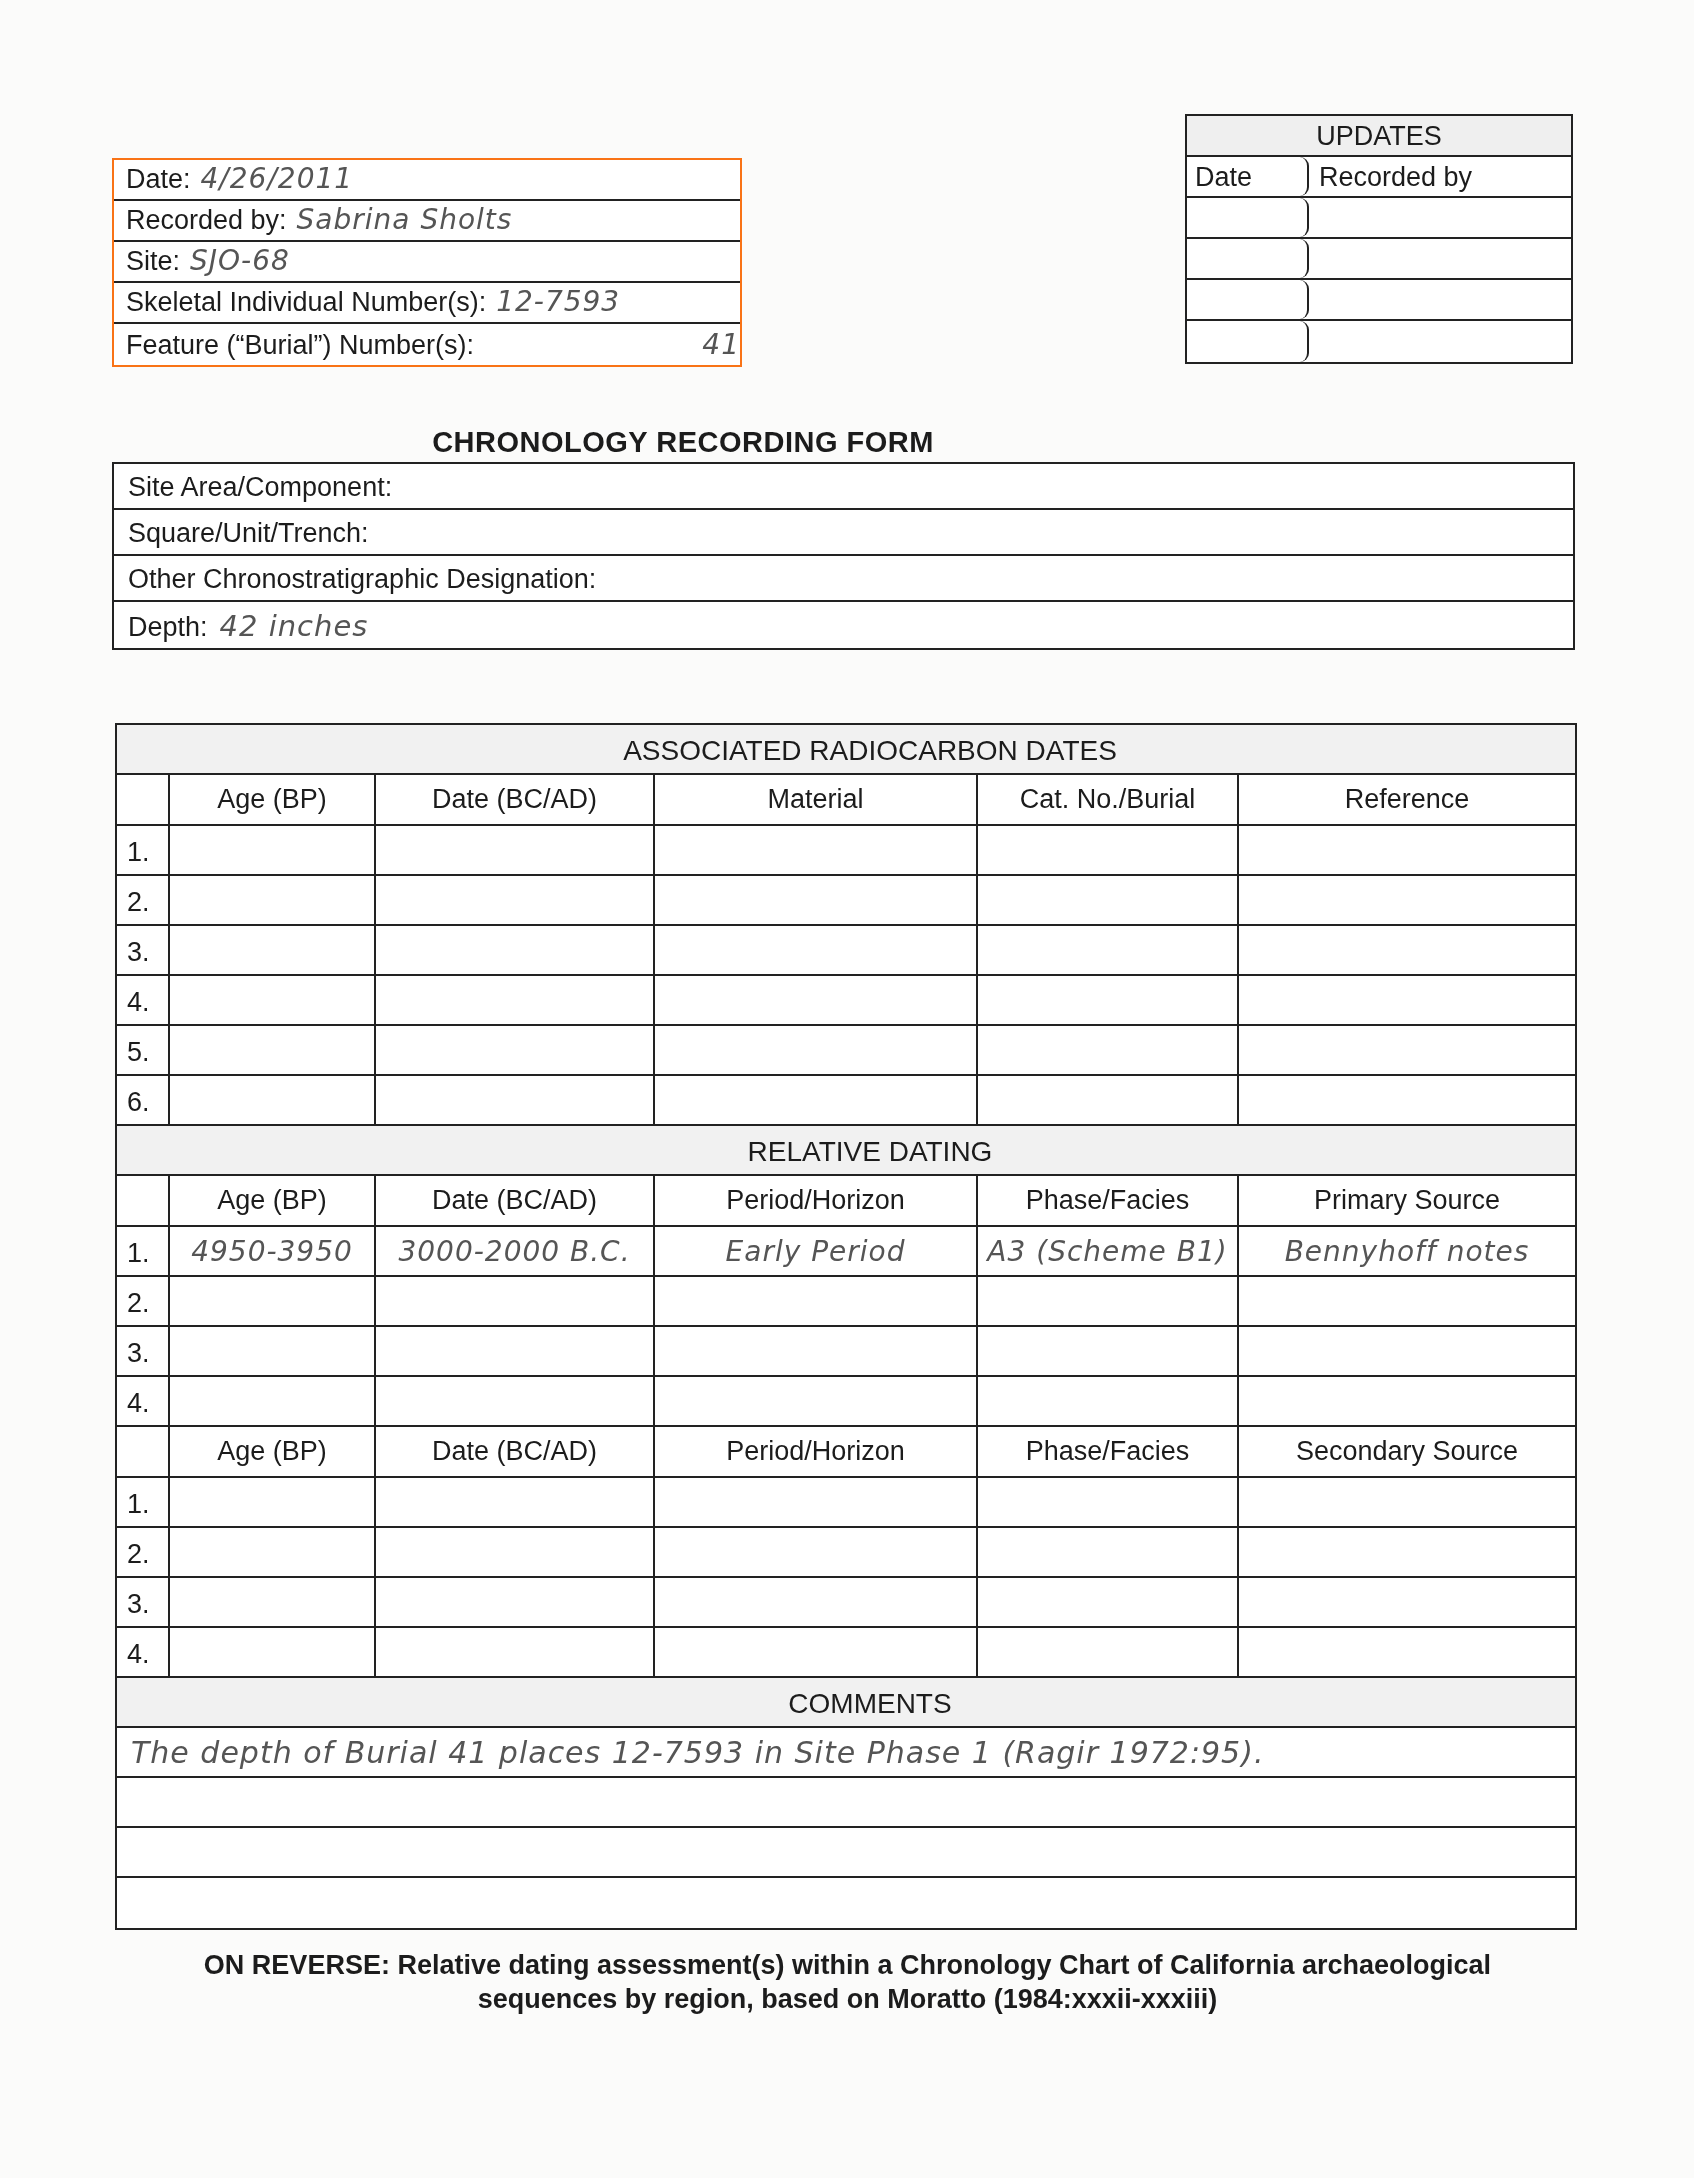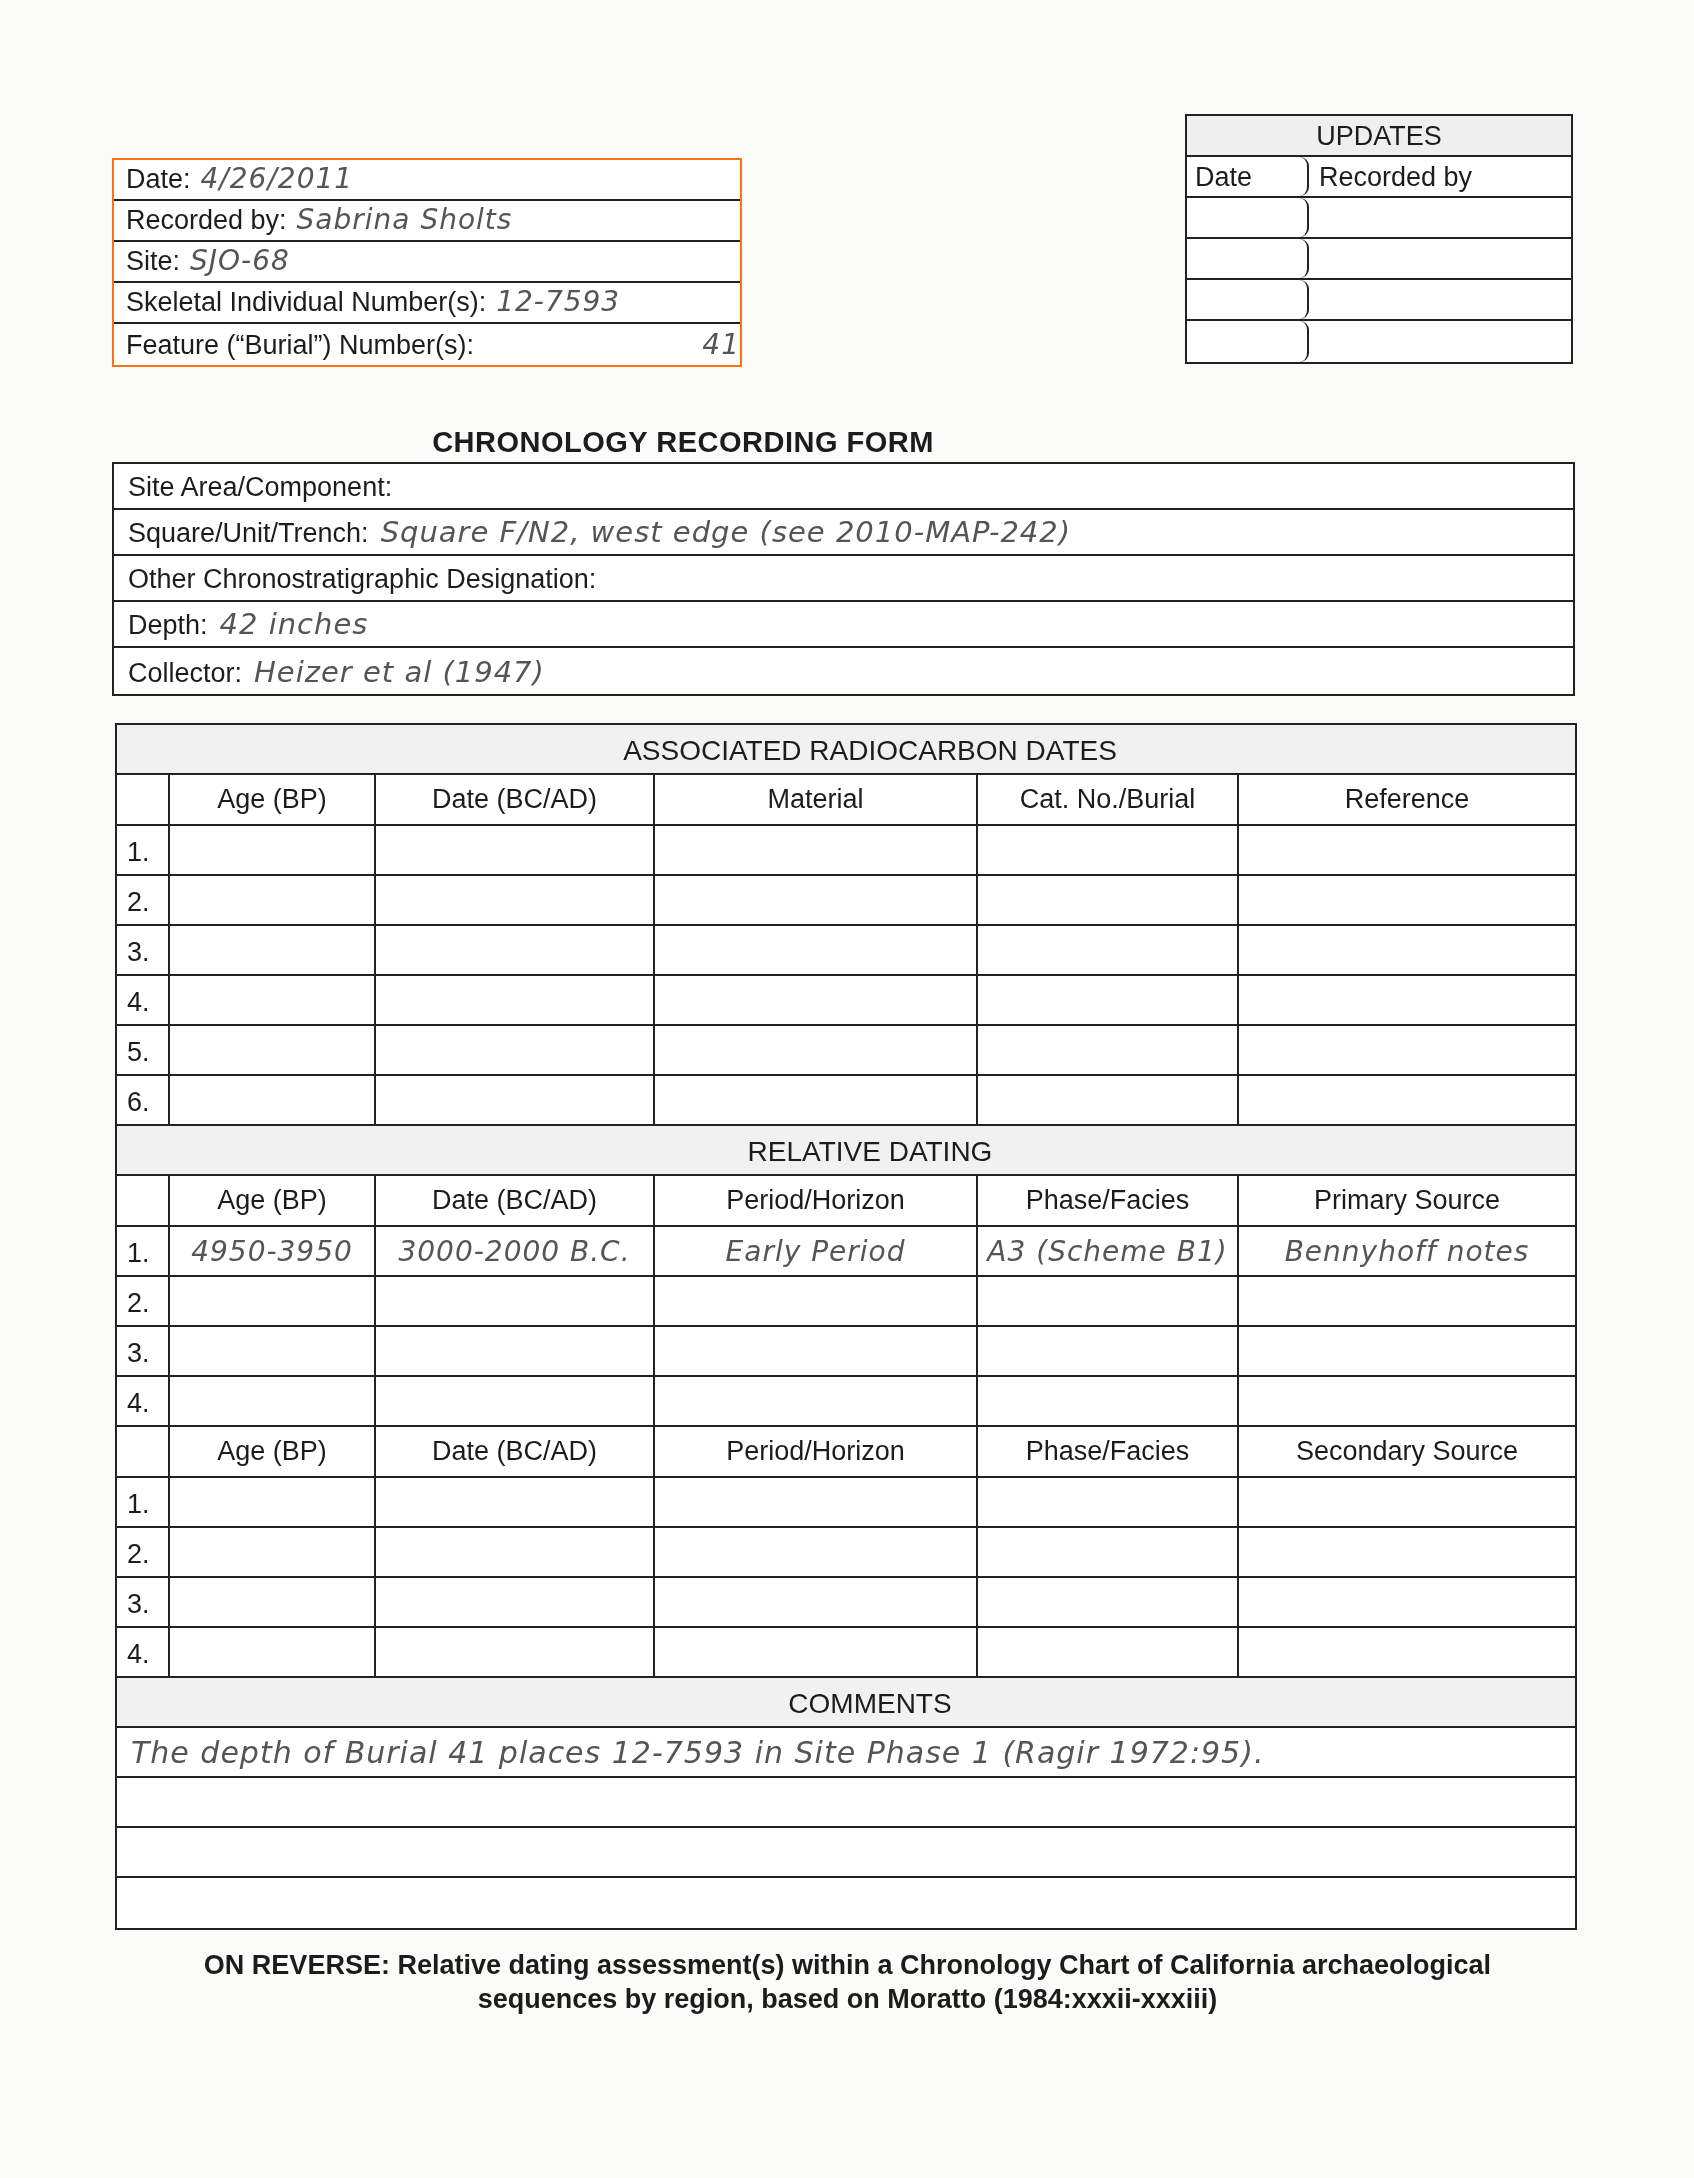--- a/index.html
+++ b/index.html
@@ -101,33 +101,28 @@
 
 <div id="form-title">CHRONOLOGY RECORDING FORM</div>
 
 <div id="site-box">
   <div class="row">
     <span class="label">Site Area/Component:</span>
     <span class="hand"></span>
   </div>
   <div class="row">
     <span class="label">Square/Unit/Trench:</span>
-    <span class="hand">Square F/N2, west edge (see 2010-MAP-242)</span>
   </div>
   <div class="row">
     <span class="label">Other Chronostratigraphic Designation:</span>
     <span class="hand"></span>
   </div>
   <div class="row">
     <span class="label">Depth:</span>
     <span class="hand">42 inches</span>
-  </div>
-  <div class="row">
-    <span class="label">Collector:</span>
-    <span class="hand">Heizer et al (1947)</span>
   </div>
 </div>
 
 <div id="main-table">
   <div class="section-head">ASSOCIATED RADIOCARBON DATES</div>
   <div class="trow head">
     <div class="cell w0"></div>
     <div class="cell w1">Age (BP)</div>
     <div class="cell w2">Date (BC/AD)</div>
     <div class="cell w3">Material</div>

